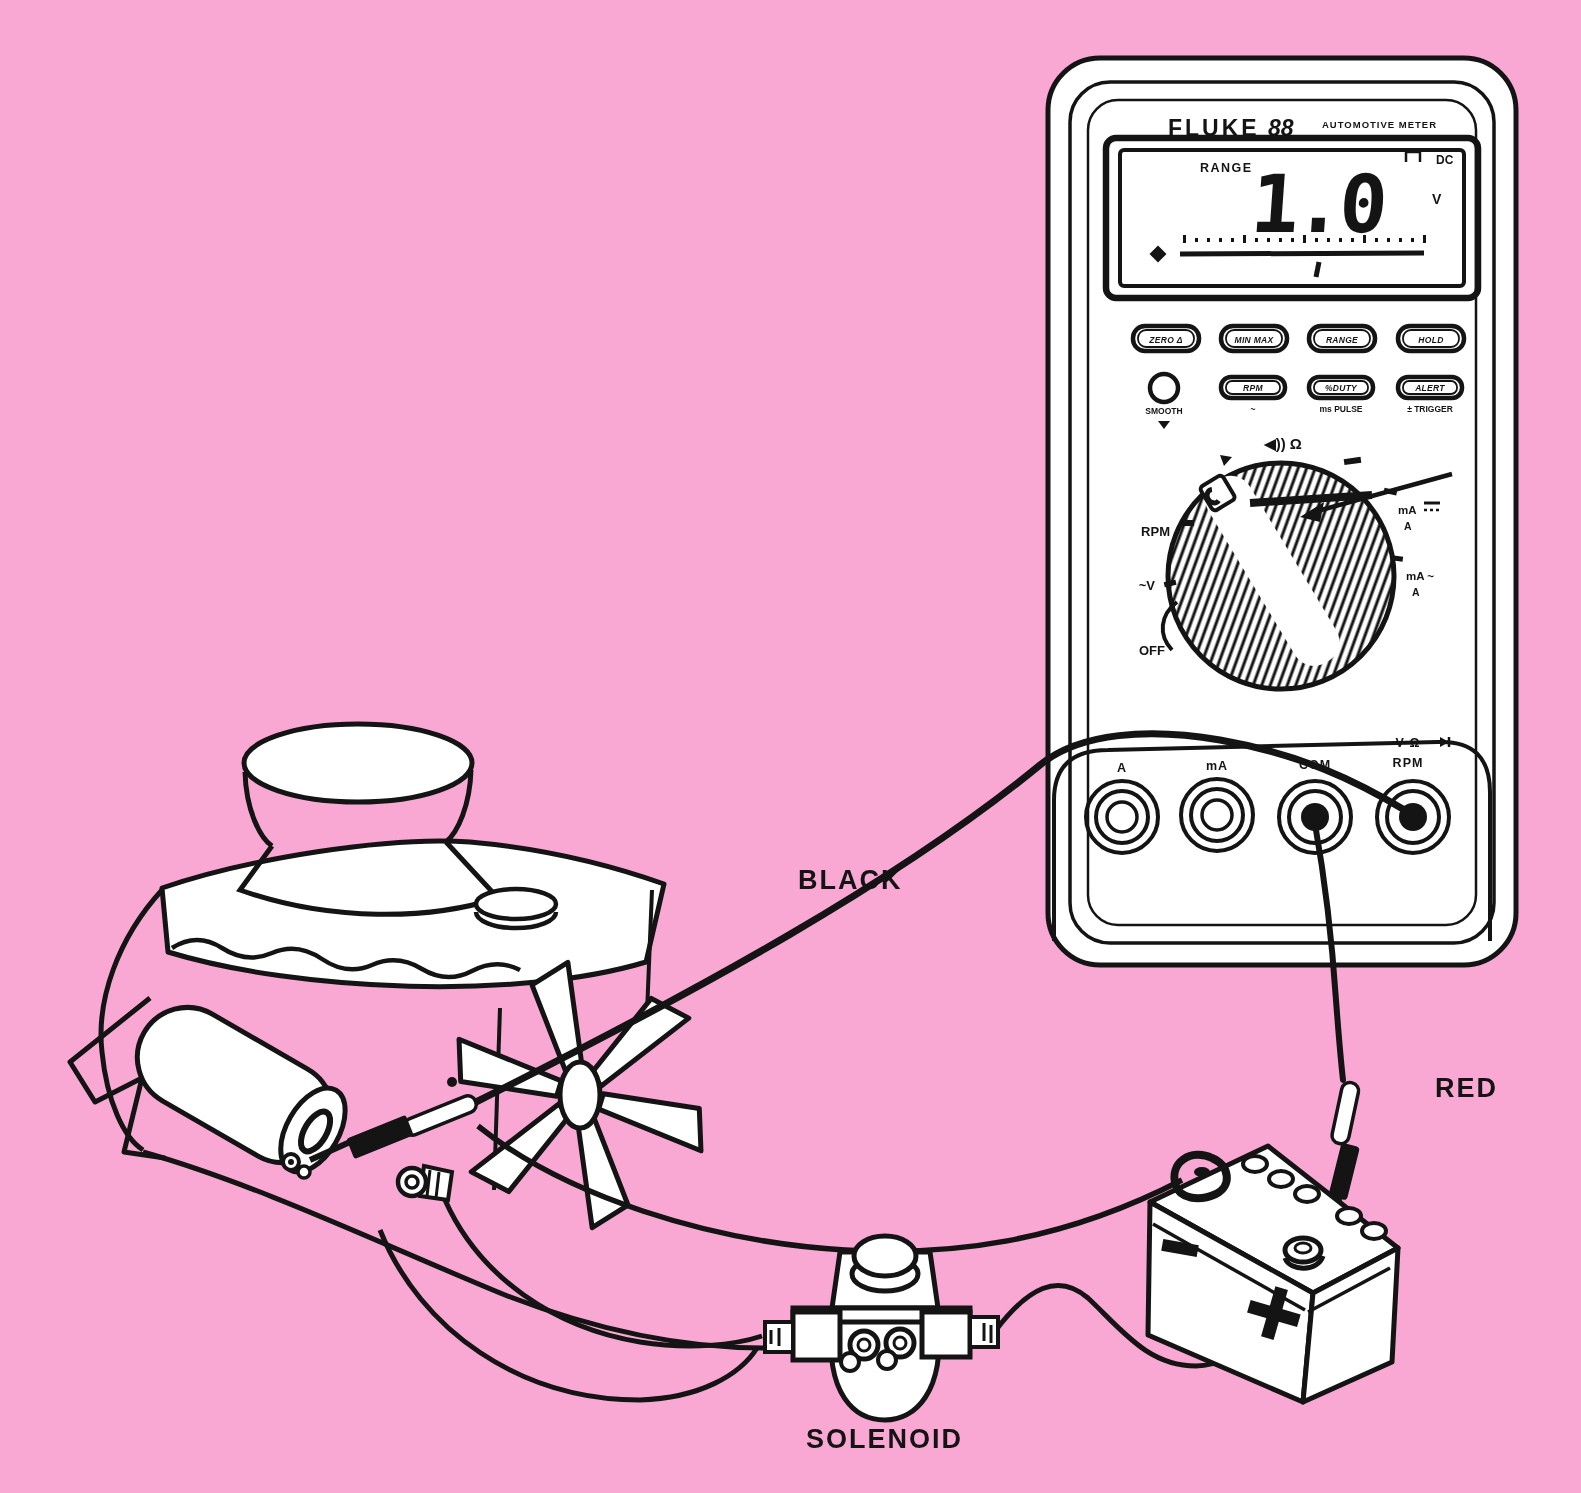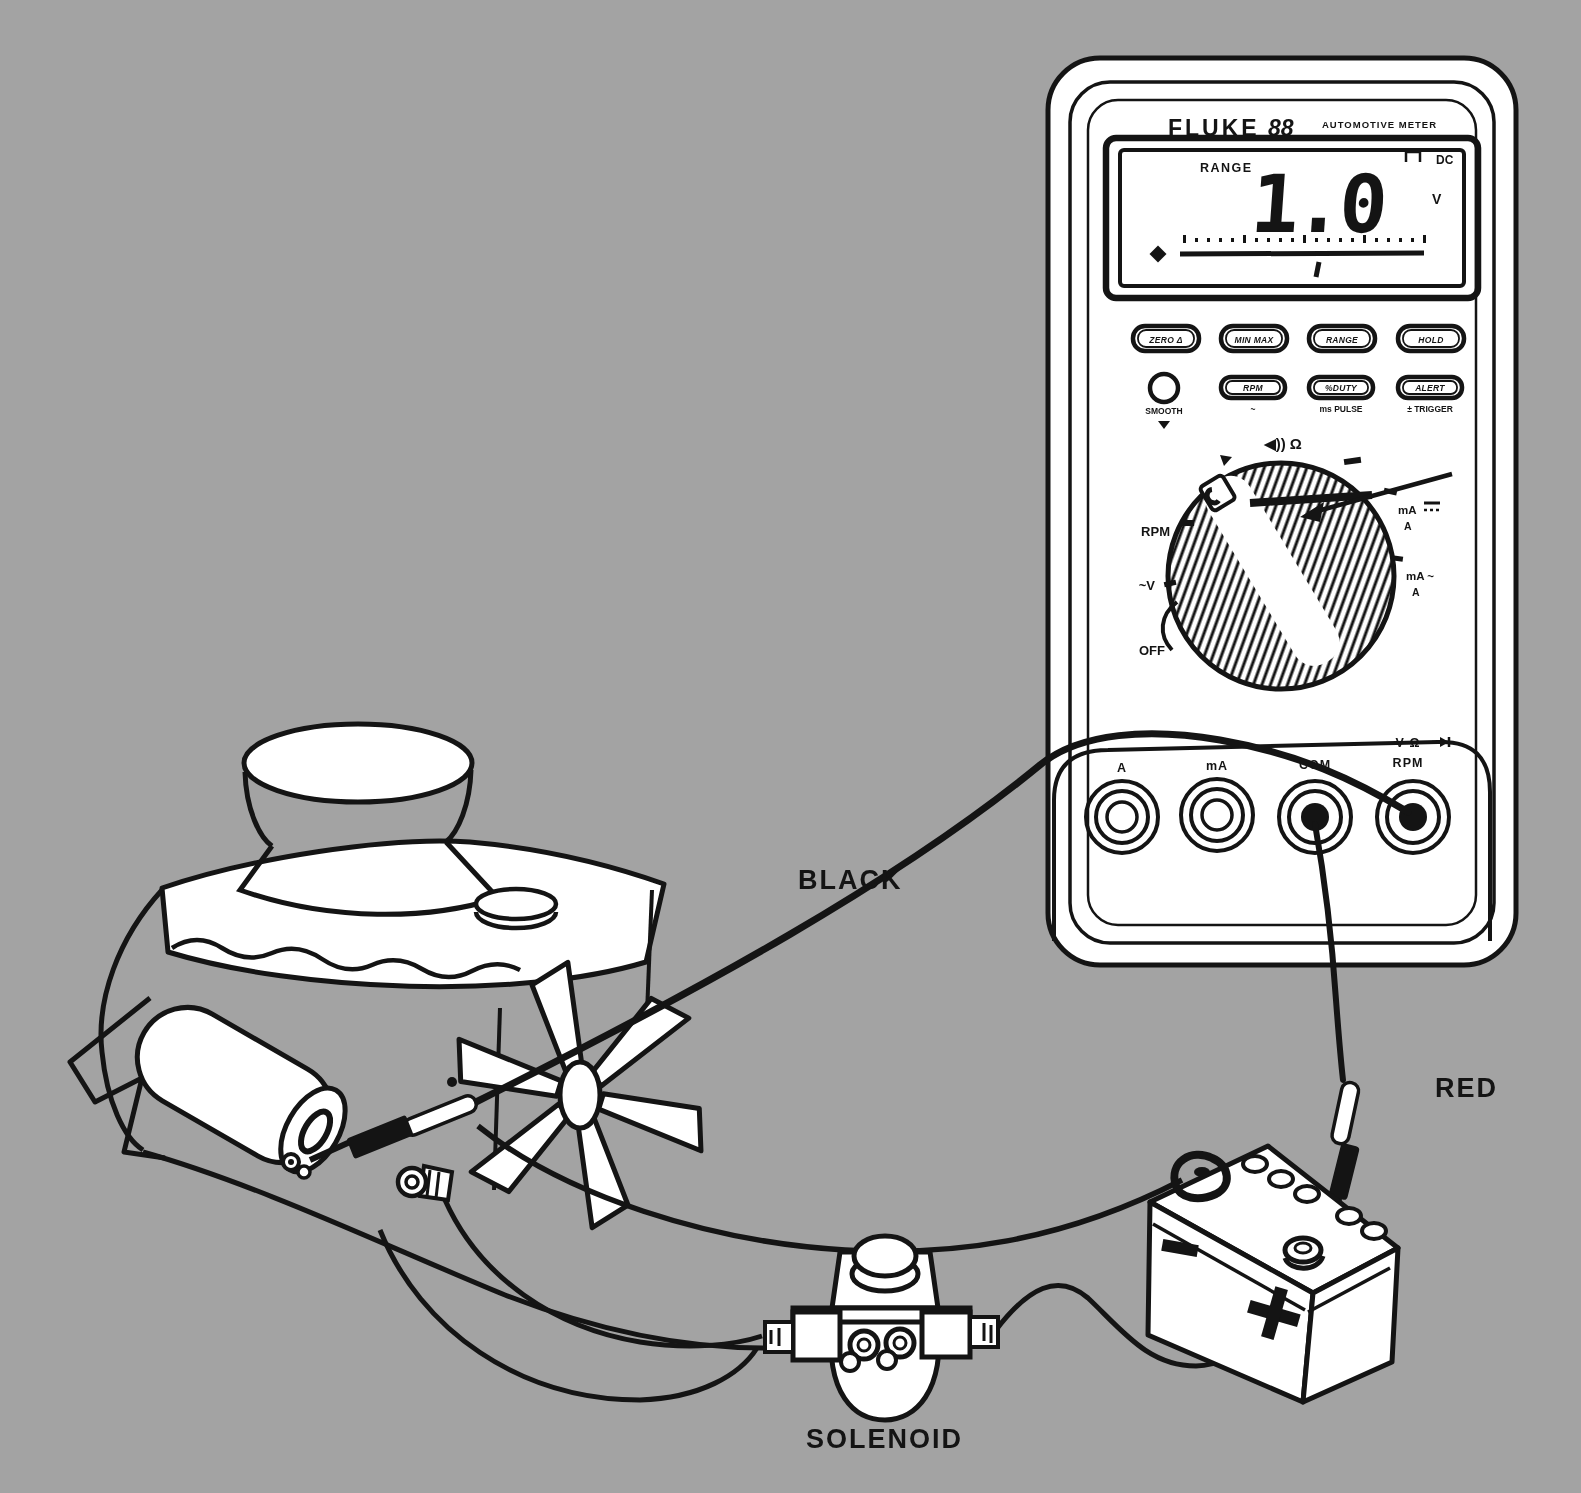--- a/index.html
+++ b/index.html
@@ -1,16 +1,16 @@
 <!DOCTYPE html>
 <html><head>
 <meta charset="utf-8">
 <style>
   html,body{margin:0;padding:0;background:#fff;}
-  #canvas{position:relative;width:1581px;height:1493px;background:#a3a3a3;overflow:hidden;
+  #canvas{position:relative;width:1581px;height:1493px;background:#f9a8d4;overflow:hidden;
           font-family:"Liberation Sans", sans-serif;}
   svg{position:absolute;left:0;top:0;}
   text{fill:#141414;}
   .ink{stroke:#141414;fill:none;}
   .inkw{stroke:#141414;fill:#ffffff;}
   .lbl{font-weight:bold;letter-spacing:2px;font-size:27px;}
   .btn-lbl{font-weight:bold;font-style:italic;font-size:8.5px;text-anchor:middle;letter-spacing:.3px;}
   .sub-lbl{font-weight:bold;font-size:8.5px;text-anchor:middle;}
   .dial-lbl{font-weight:bold;font-size:13px;}
   .jack-lbl{font-weight:bold;font-size:12.5px;text-anchor:middle;letter-spacing:1px;}

